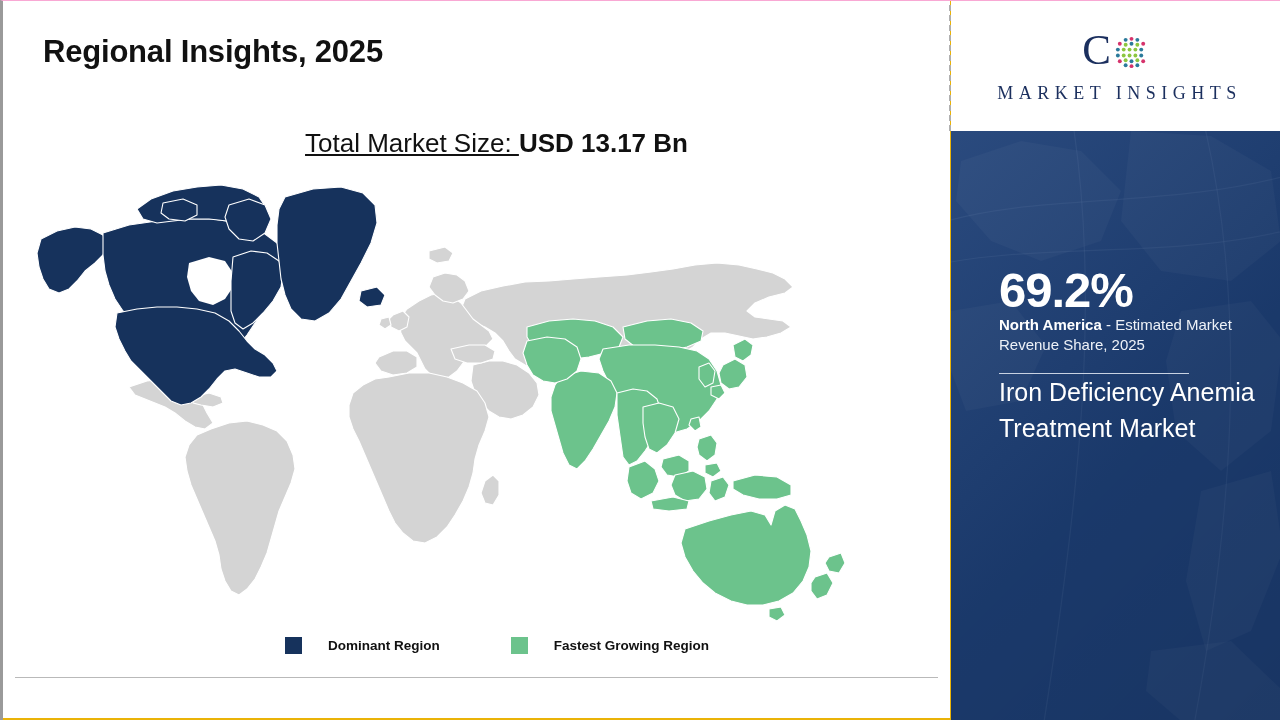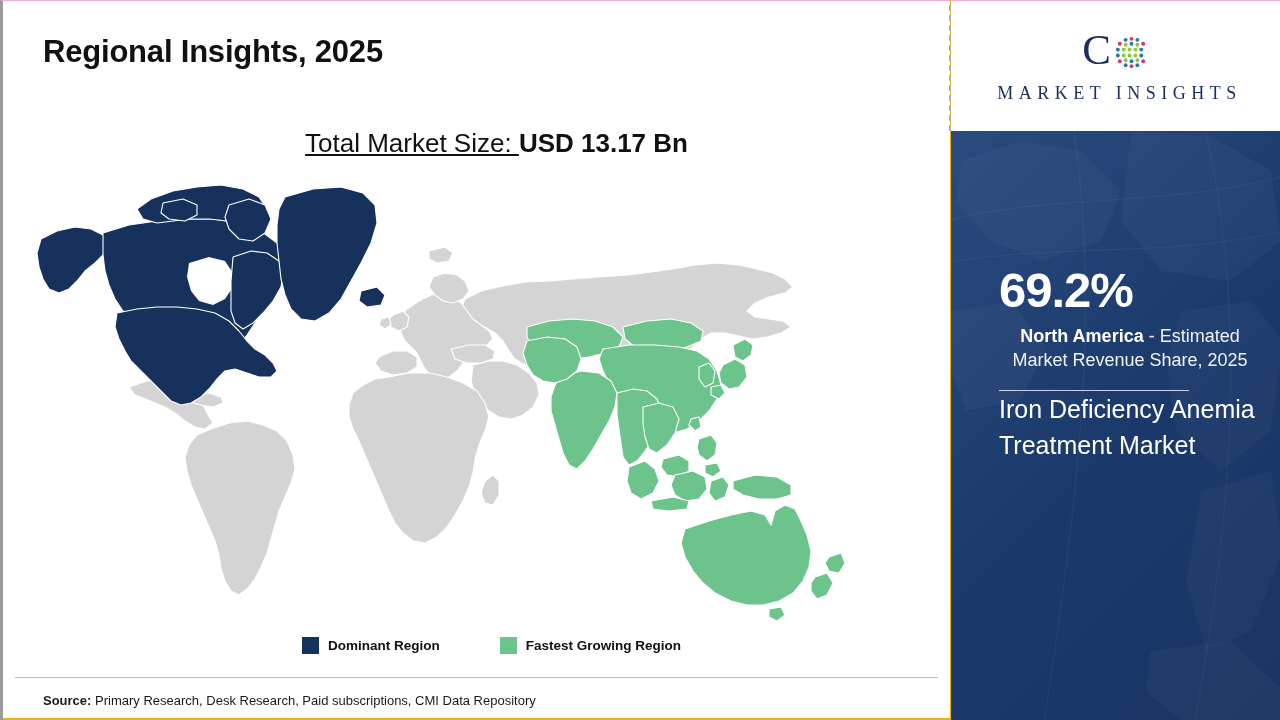--- a/index.html
+++ b/index.html
@@ -21,21 +21,21 @@
             box-sizing:border-box;}
   .subtitle .lead{font-weight:400;text-decoration:underline;}
   .subtitle .val{font-weight:bold;}
 
   .mapwrap{position:absolute;left:30px;top:180px;width:820px;height:450px;}
   .mapwrap svg{width:100%;height:100%;display:block;}
 
   .legend{position:absolute;left:0;top:636px;width:947px;
           display:flex;justify-content:center;align-items:center;gap:60px;
           padding-left:30px;box-sizing:border-box;}
-  .lg{display:flex;align-items:center;gap:9px;}
+  .lg{display:flex;align-items:center;gap:26px;margin-left:11px;}
   .sw{width:17px;height:17px;display:block;}
   .lglabel{font-size:13.5px;font-weight:bold;color:#111;white-space:nowrap;}
 
   .srcline{position:absolute;left:12px;top:676px;width:923px;height:1px;background:#b9b9b9;}
   .source{position:absolute;left:40px;top:692px;font-size:13px;color:#1a1a1a;white-space:nowrap;}
   .source b{font-weight:bold;}
 
   .vdiv{position:absolute;left:946px;top:4px;width:0;height:126px;
         border-left:2px dashed #b0b0b0;}
 
@@ -51,21 +51,21 @@
 
   
   .bluepanel{position:absolute;left:948px;top:130px;width:332px;height:590px;
              background:#1d3f76;overflow:hidden;}
   .bluepanel .tex{position:absolute;inset:0;opacity:.30;}
   .bluepanel .shade{position:absolute;inset:0;
         background:linear-gradient(135deg,rgba(255,255,255,.06) 0%,rgba(0,0,0,.10) 55%,rgba(0,0,0,.16) 100%);}
   .pcontent{position:absolute;left:48px;top:135px;width:262px;}
 
   .pct{font-size:49px;font-weight:bold;color:#ffffff;line-height:1;letter-spacing:-1px;}
-  .pdesc{margin-top:9px;font-size:18px;color:#eef2f8;line-height:1.35;text-align:center;}
+  .pdesc{margin-top:0;font-size:15px;color:#eef2f8;line-height:1.35;}
   .pdesc b{font-weight:bold;color:#ffffff;}
   .hr{margin-top:17px;width:190px;height:1px;background:#c8d2e2;}
   .ptitle{font-size:25px;color:#ffffff;line-height:1.47;font-weight:400;}
 
   .navy{fill:#16325c;}
   .green{fill:#6cc38c;}
   .grey{fill:#d4d4d4;}
   .mapstroke{stroke:#ffffff;stroke-width:1.1;stroke-linejoin:round;}
 </style>
 </head>
@@ -180,23 +180,20 @@
         <span class="sw" style="background:#16325c"></span>
         <span class="lglabel">Dominant Region</span>
       </div>
       <div class="lg">
         <span class="sw" style="background:#6cc38c"></span>
         <span class="lglabel">Fastest Growing Region</span>
       </div>
     </div>
 
     <div class="srcline"></div>
-    <div class="source">
-      <b>Source:</b><span> Primary Research, Desk Research, Paid subscriptions, CMI Data Repository</span>
-    </div>
   </div>
 
   <div class="vdiv"></div>
 
   <div class="logobox">
     <div class="logorow">
       <span class="lt">C</span>
       <span class="globe">
         <svg viewBox="0 0 40 40" width="39" height="39">
           <g>

